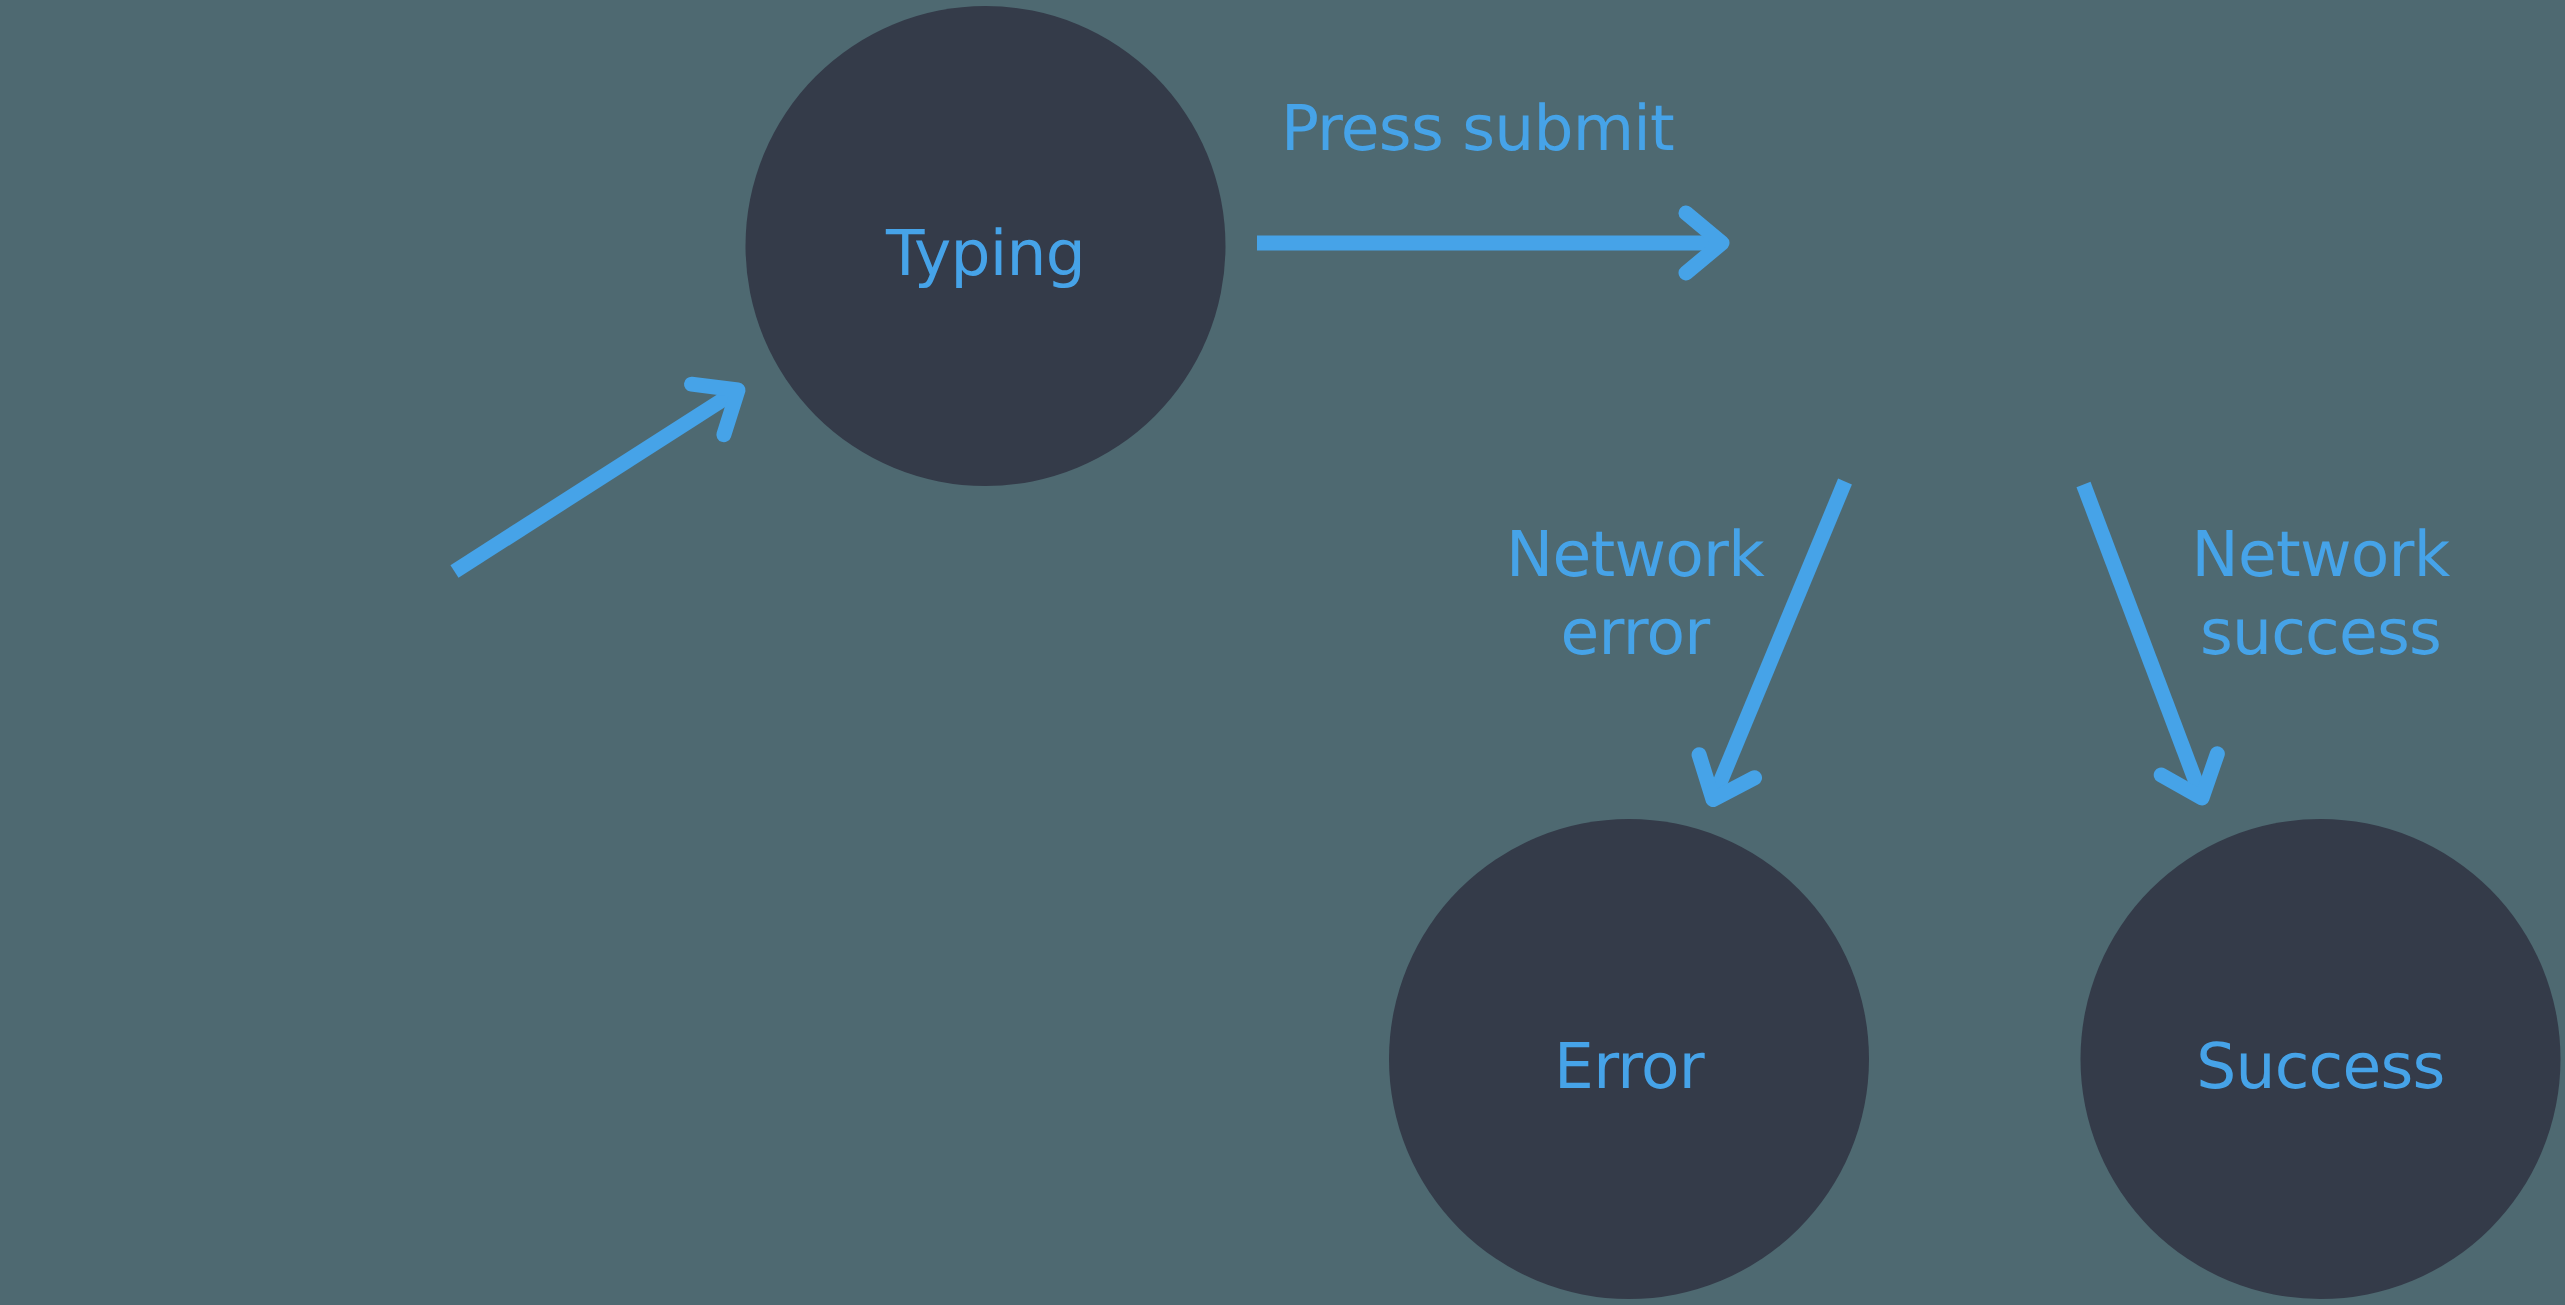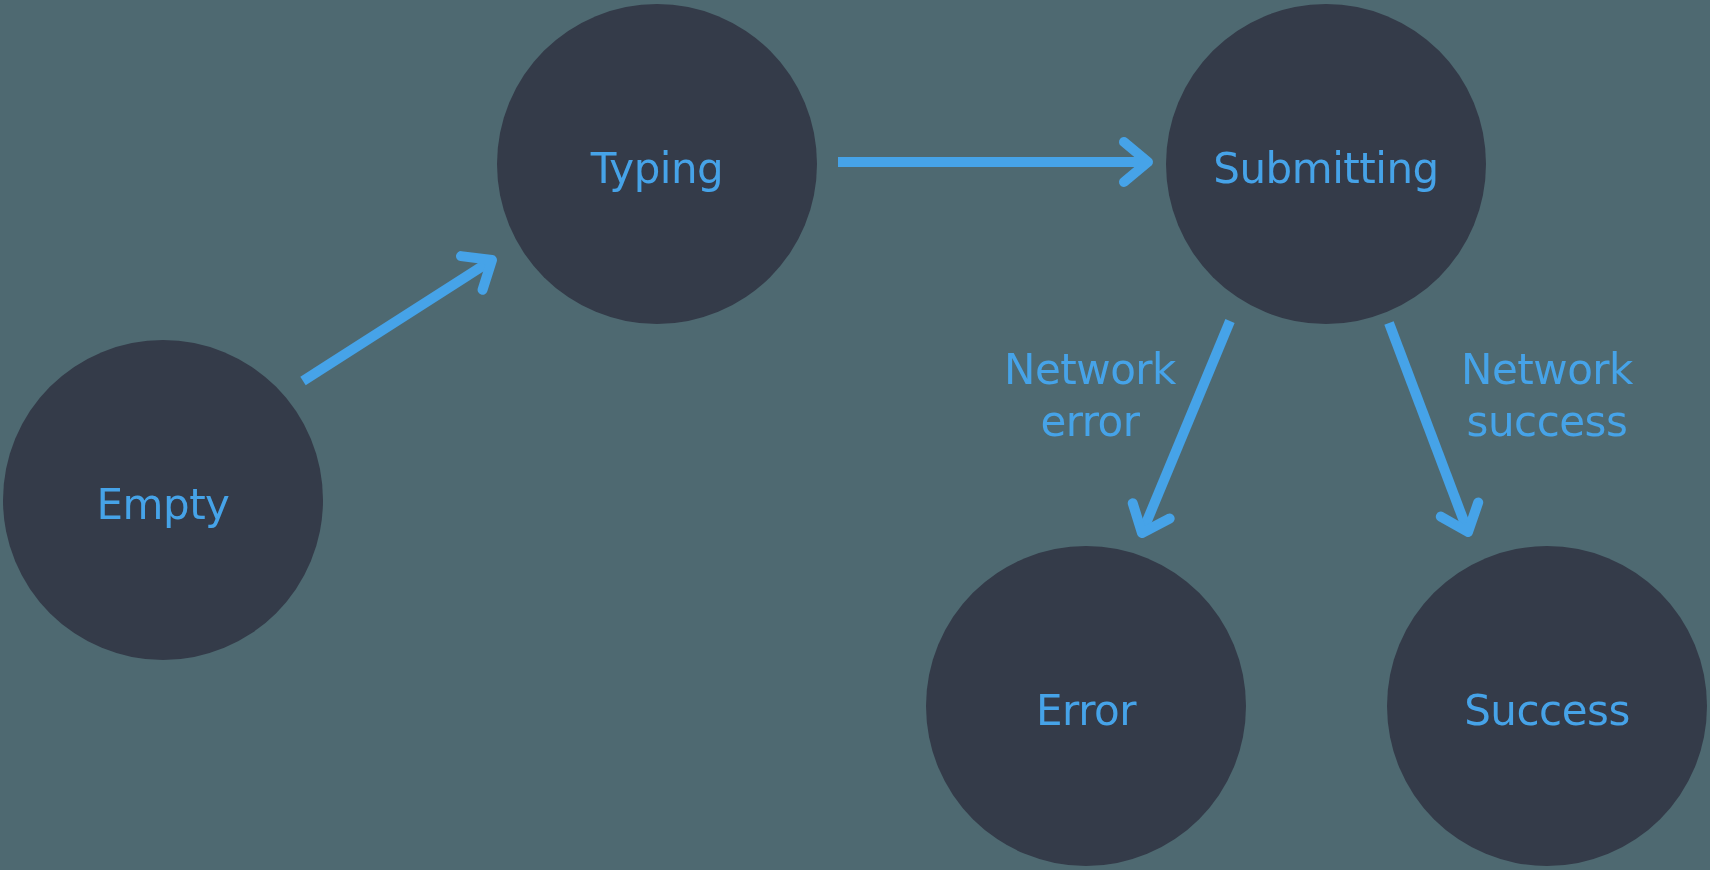--- a/index.html
+++ b/index.html
@@ -65,41 +65,38 @@
       <marker id="ah" viewBox="0 0 8 8" refX="5" refY="4" markerWidth="8" markerHeight="8" orient="auto" markerUnits="strokeWidth">
         <polyline points="2.6,2 5,4 2.6,6" fill="none" stroke="#46a3e8" stroke-width="1" stroke-linecap="round" stroke-linejoin="round"></polyline>
       </marker>
     </defs>
     <line x1="303" y1="381" x2="492" y2="260" stroke="#46a3e8" stroke-width="10" marker-end="url(#ah)"></line>
     <line x1="838" y1="162" x2="1148" y2="162" stroke="#46a3e8" stroke-width="10" marker-end="url(#ah)"></line>
     <line x1="1230" y1="321" x2="1142" y2="533" stroke="#46a3e8" stroke-width="10" marker-end="url(#ah)"></line>
     <line x1="1389" y1="323" x2="1468" y2="532" stroke="#46a3e8" stroke-width="10" marker-end="url(#ah)"></line>
   </svg>
 
-  <div class="node" style="left:3px; top:340px;">
-    <span class="state-label">Empty</span>
-  </div>
 
   <div class="node" style="left:497px; top:4px;">
     <span class="state-label">Typing</span>
   </div>
 
-  <div class="node" style="left:1166px; top:4px;">
-    <span class="state-label">Submitting</span>
-  </div>
 
   <div class="node" style="left:926px; top:546px;">
     <span class="state-label">Error</span>
   </div>
 
   <div class="node" style="left:1387px; top:546px;">
     <span class="state-label">Success</span>
   </div>
 
 
+  <div class="edge-label" style="left:985px; top:86px;">
+    <span>Press submit</span>
+  </div>
 
   <div class="edge-label" style="left:1090px; top:396px;">
     <span>Network</span>
     <span>error</span>
   </div>
 
   <div class="edge-label" style="left:1547px; top:396px;">
     <span>Network</span>
     <span>success</span>
   </div>

